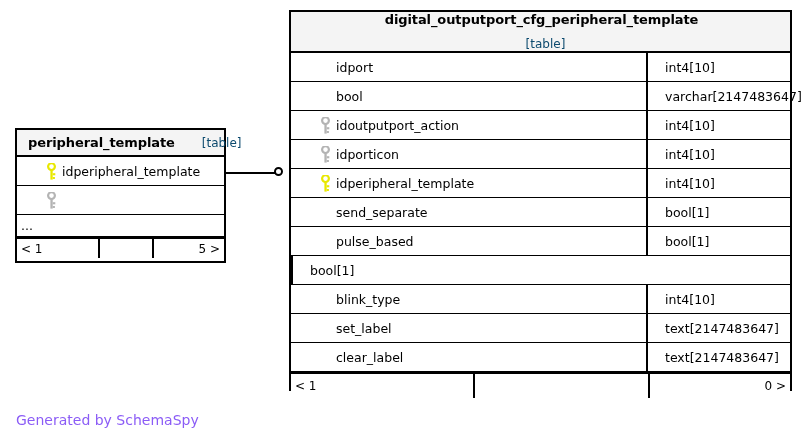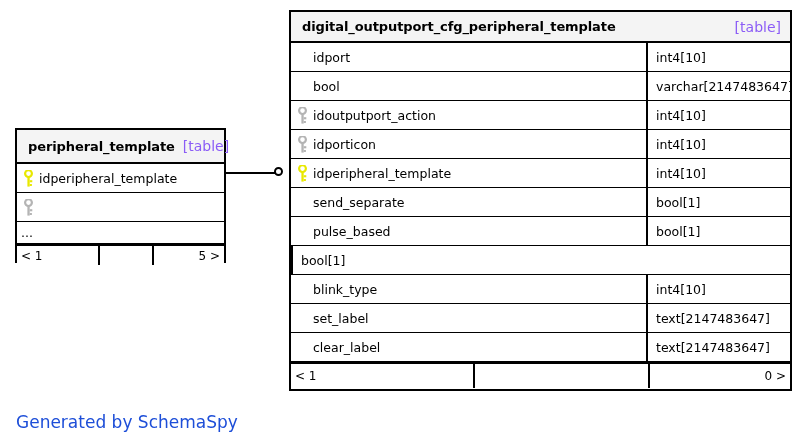--- a/index.html
+++ b/index.html
@@ -38,47 +38,47 @@
     white-space: nowrap;
   }
   .entity-title {
     font-weight: bold;
     font-size: 13px;
     color: #000000;
     letter-spacing: -0.1px;
   }
   .entity-tag {
     font-weight: normal;
-    font-size: 14px;
-    color: #8b5cf6;
+    font-size: 12px;
+    color: #0c4a6e;
     padding-left: 8px;
   }
 
   .row {
     display: flex;
     box-sizing: border-box;
     border-bottom: 1px solid #000000;
     background: #ffffff;
   }
   .row:last-of-type {
     border-bottom: none;
   }
   .row-name {
     flex: 1 1 auto;
     display: flex;
     align-items: center;
     box-sizing: border-box;
-    padding-left: 0;
+    padding-left: 23px;
     overflow: hidden;
   }
   .row-type {
     box-sizing: border-box;
     display: flex;
     align-items: center;
-    padding-left: 8px;
+    padding-left: 17px;
     font-size: 12.5px;
     color: #000000;
     white-space: nowrap;
     border-left: 2px solid #000000;
   }
   .col-label {
     font-size: 12.5px;
     color: #000000;
     white-space: nowrap;
   }
@@ -124,35 +124,35 @@
   .foot-mid    { justify-content: center;     border-right: 2px solid #000000; }
   .foot-right  { justify-content: flex-end; }
 
   
   #entity-parent {
     left: 15px;
     top: 128px;
     width: 211px;
     height: 135px;
   }
-  #entity-parent .entity-header { height: 34px; }
+  #entity-parent .entity-header { height: 27px; gap: 19px; }
   #entity-parent .row { height: 29px; }
   #entity-parent .ellipsis-row { height: 22px; }
   #entity-parent .entity-footer { height: 21px; }
   #entity-parent .foot-left  { width: 40%; }
   #entity-parent .foot-mid   { width: 26%; }
   #entity-parent .foot-right { width: 34%; }
 
   #entity-child {
     left: 289px;
     top: 10px;
     width: 503px;
     height: 381px;
   }
-  #entity-child .entity-header { height: 31px; }
+  #entity-child .entity-header { height: 41px; flex-direction: column; }
   #entity-child .row { height: 29px; }
   #entity-child .row-type { width: 144px; min-width: 144px; }
   #entity-child .entity-footer { height: 26px; }
   #entity-child .foot-left  { width: 184px; }
   #entity-child .foot-mid   { width: 175px; }
   #entity-child .foot-right { flex: 1 1 auto; }
 
   
   .connector-line {
     position: absolute;
@@ -172,22 +172,22 @@
     border-radius: 50%;
     background: #ffffff;
     box-sizing: border-box;
   }
 
   
   .caption {
     position: absolute;
     left: 16px;
     top: 412px;
-    font-size: 17px;
-    color: #1d4ed8;
+    font-size: 14px;
+    color: #8b5cf6;
     white-space: nowrap;
   }
 </style>
 </head>
 <body>
 
 <div class="canvas">
 
   <div class="entity" id="entity-parent">
     <div class="entity-header">

